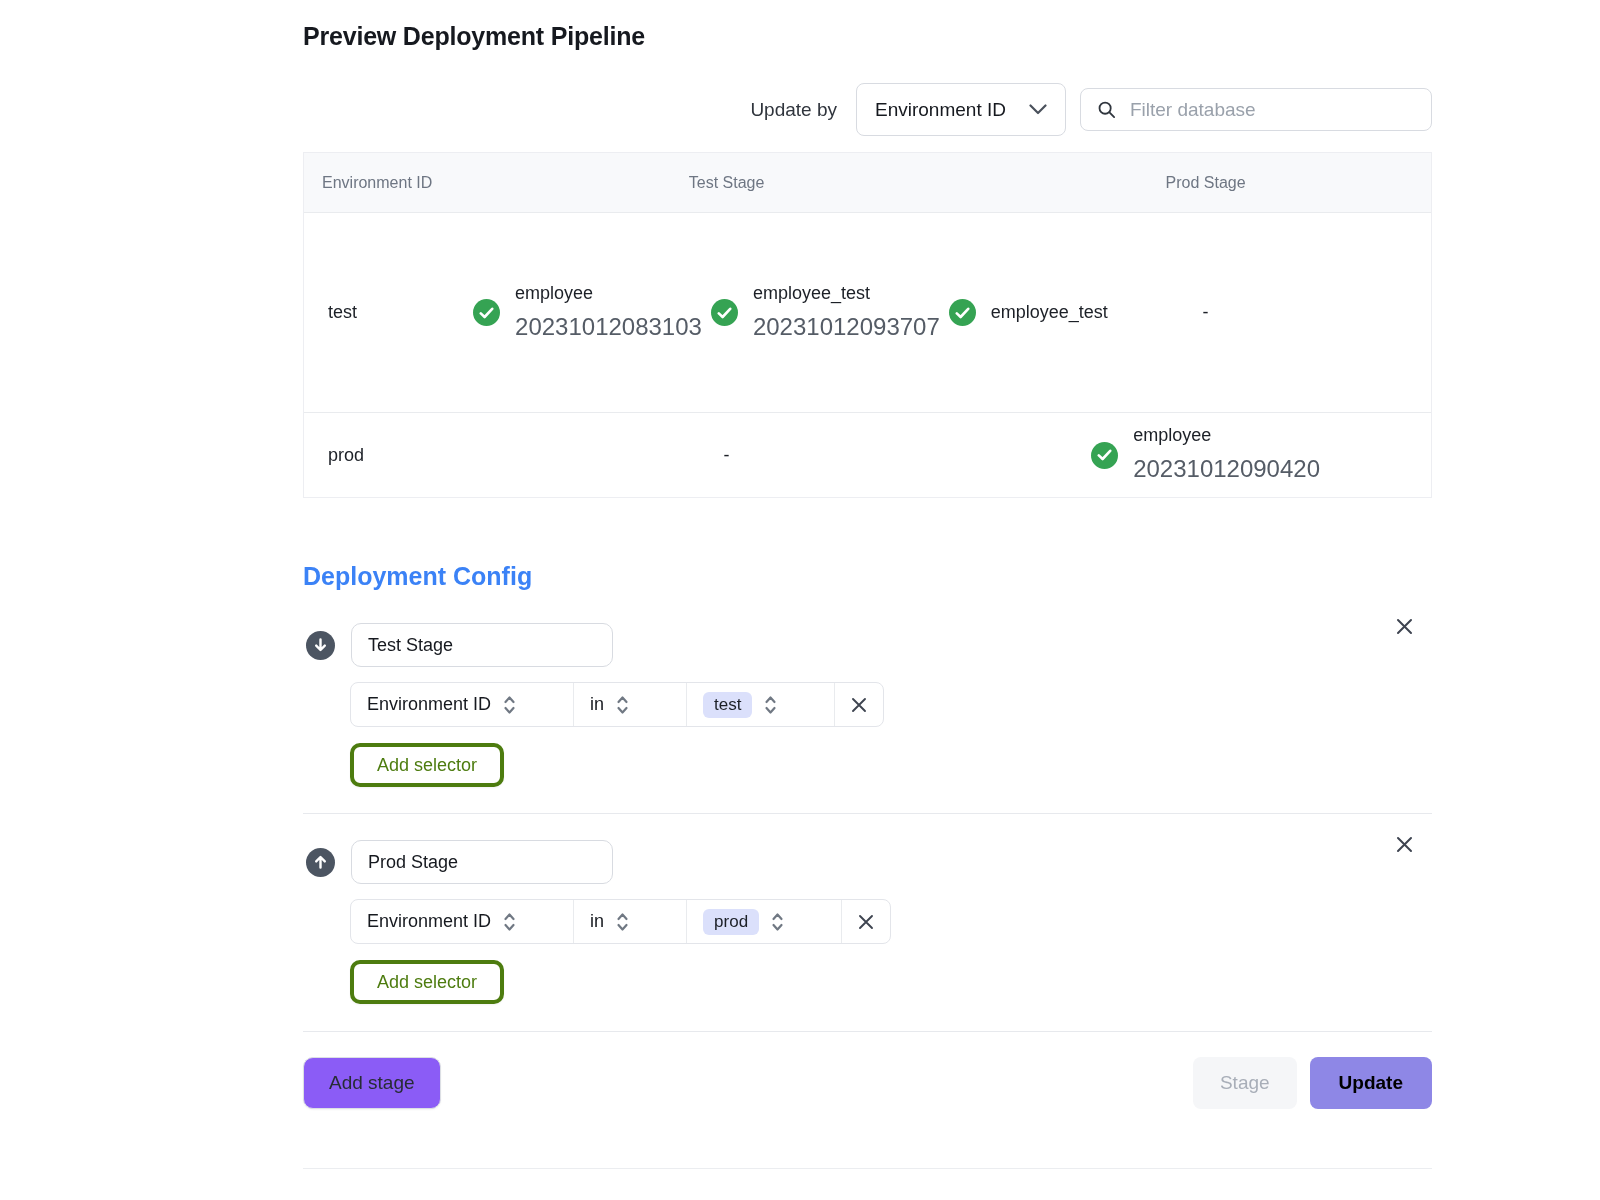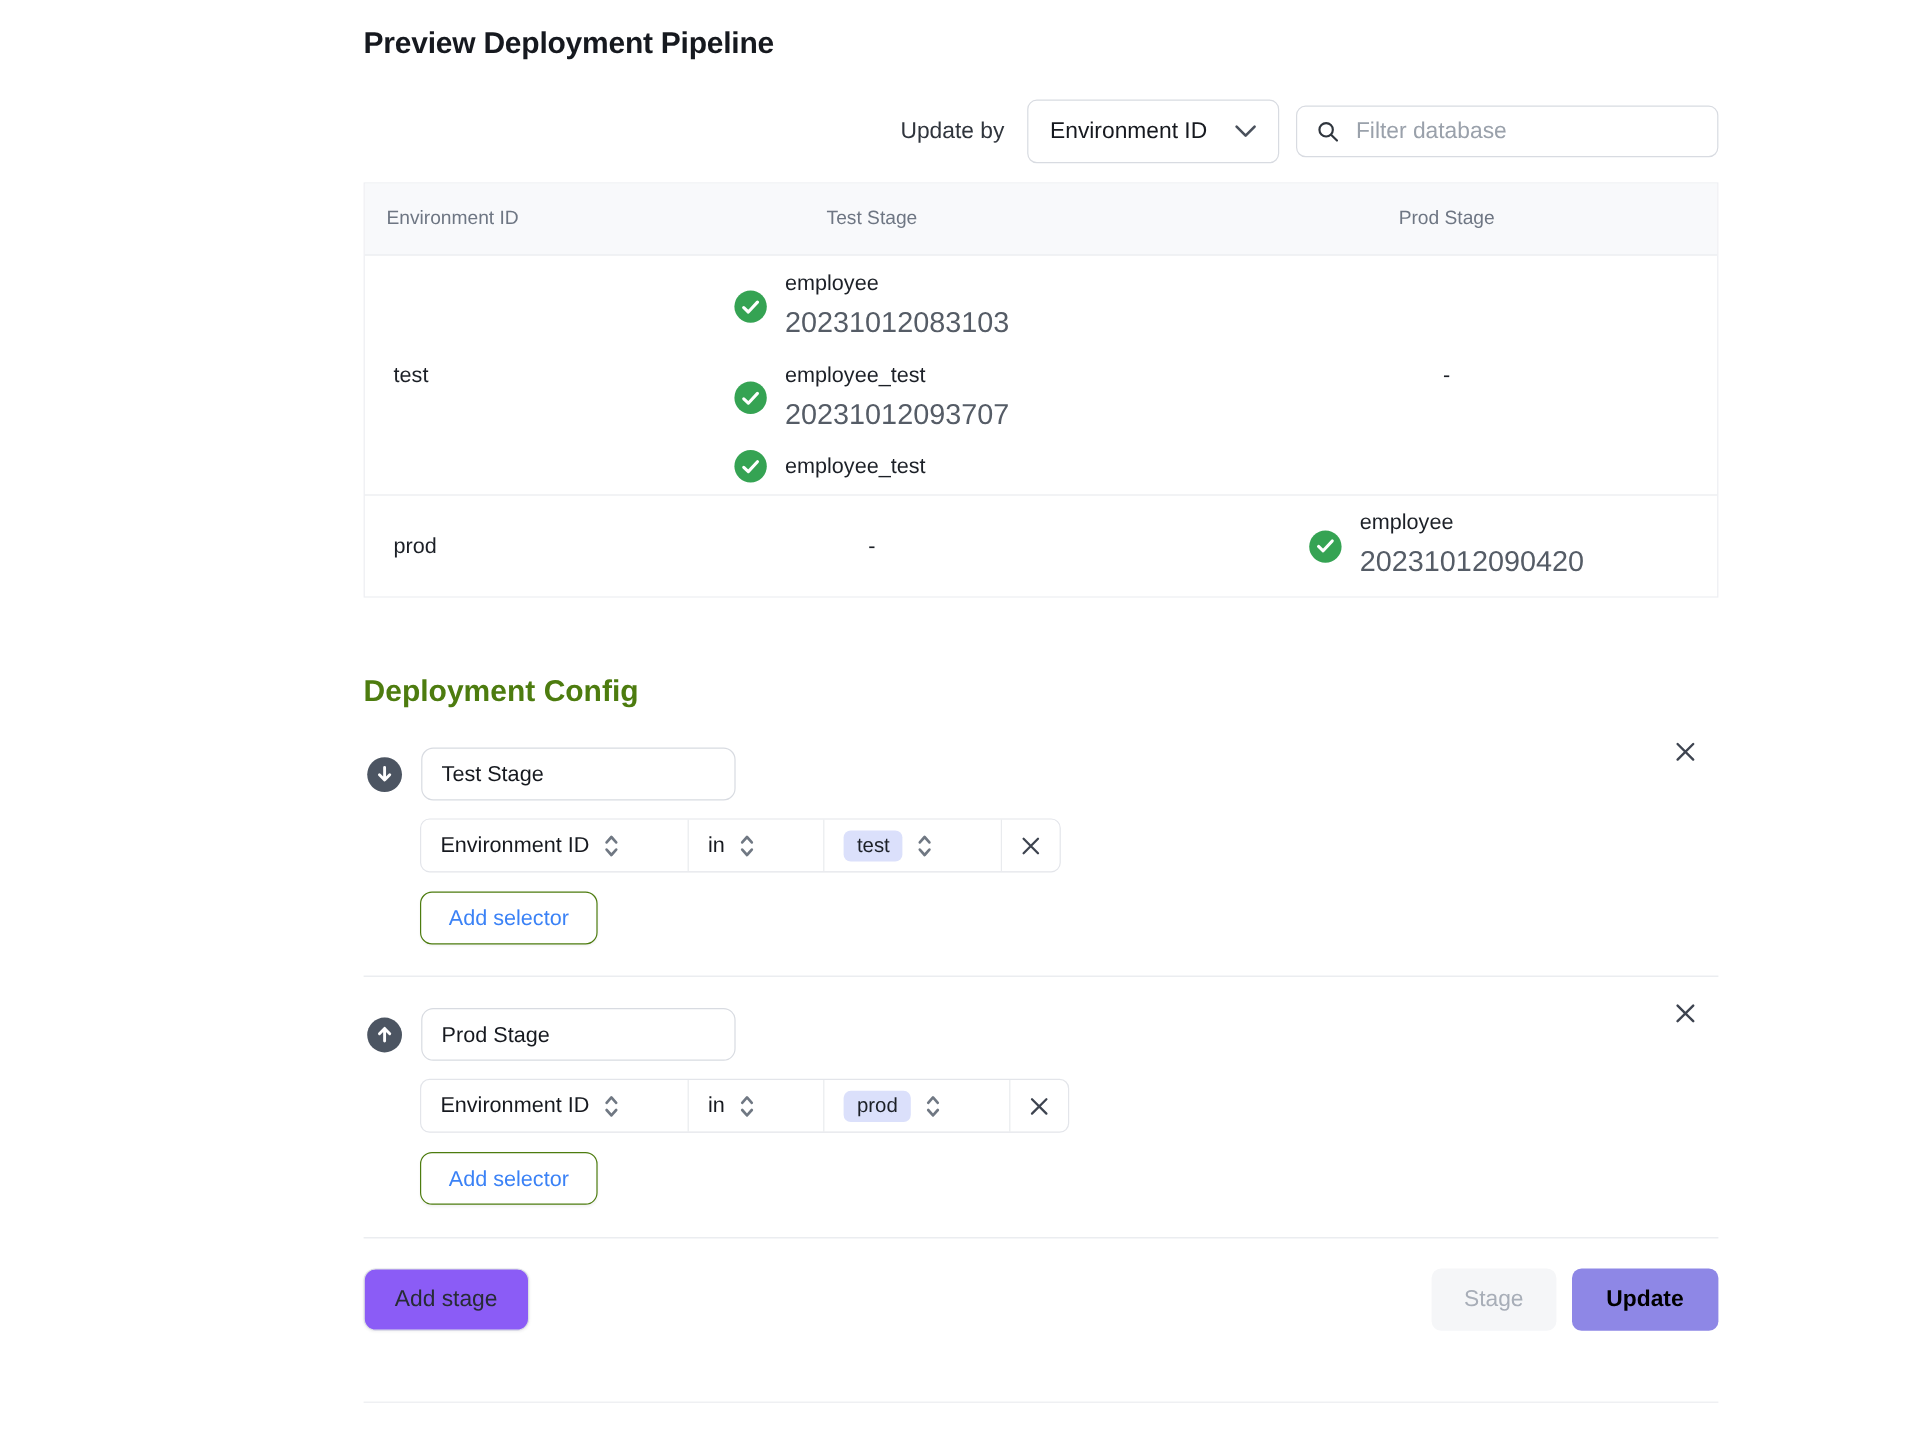--- a/index.html
+++ b/index.html
@@ -29,48 +29,48 @@
   .thead { display: grid; grid-template-columns: 15% 45% 40%; background: #f8f9fb; height: 60px;
     align-items: center; font-size: 16px; color: #6e7683; border-bottom: 1px solid #e9ebee; }
   .th { text-align: center; }
   .th.first { text-align: left; padding-left: 18px; }
   .trow { display: grid; grid-template-columns: 15% 45% 40%; align-items: center; }
   .trow.r2 { border-top: 1px solid #e9ebee; }
   .trow.r1 { height: 199px; }
   .trow.r2 { height: 85px; }
   .env-cell { padding-left: 24px; font-size: 18px; color: #1c2027; }
   .cell-center { text-align: center; font-size: 18px; color: #1c2027; }
-  .entries { width: fit-content; margin: 0 auto; display: flex; flex-direction: column; gap: 9px; }
+  .entries { width: fit-content; margin: 0 auto; display: flex; flex-direction: row; gap: 9px; }
   .entry { display: flex; align-items: center; gap: 15px; }
   .check { width: 27px; height: 27px; border-radius: 50%; background: var(--success, #35a353);
     display: flex; align-items: center; justify-content: center; flex: none; }
   .db-name { font-size: 18px; color: #1c2027; line-height: 1.6; text-align: left; }
   .db-version { font-size: 24px; color: #555c66; line-height: 1.6; text-align: left; }
 
   
-  .section-title { margin-top: 64px; font-size: 25px; font-weight: 700; color: #4d7c0f; }
+  .section-title { margin-top: 64px; font-size: 25px; font-weight: 700; color: #3b82f6; }
   .stage { position: relative; margin-top: 32px; }
   .stage-row { display: flex; align-items: center; gap: 16px; }
   .dir-circle { width: 29px; height: 29px; border-radius: 50%; background: #4c5562;
     display: flex; align-items: center; justify-content: center; margin-left: 3px; flex: none; cursor: pointer; }
   .stage-input { width: 262px; height: 44px; border: 1px solid #d8dbe1; border-radius: 10px;
     padding: 0 16px; font-size: 18px; color: #16191f; font-family: inherit; outline: none; background: #fff; }
   .stage-close { position: absolute; right: 18px; top: -6px; cursor: pointer; line-height: 0; }
 
   .selector-group { margin-left: 47px; margin-top: 15px; width: fit-content; display: flex;
     align-items: stretch; height: 45px; border: 1px solid #e3e5ea; border-radius: 8px; background: #fff; }
   .seg { display: flex; align-items: center; gap: 11px; padding: 0 16px; cursor: pointer; }
   .seg + .seg { border-left: 1px solid #e9ebee; margin-left: 40px; }
   .seg-label { font-size: 18px; color: #16191f; }
   .tag { background: var(--tagbg, #dbe0fb); border-radius: 6px; padding: 3px 11px; font-size: 17px; color: #1c2027; }
   .seg.remove { padding: 0 15px; }
 
   .btn { font-family: inherit; cursor: pointer; }
   .add-selector { margin-left: 47px; margin-top: 16px; height: 44px; padding: 0 23px;
-    border: 1px solid #4d7c0f; border-radius: 10px; background: #fff; font-size: 18px; color: #3b82f6;
+    border: 4px solid #4d7c0f; border-radius: 10px; background: #fff; font-size: 18px; color: #4d7c0f;
     box-shadow: 0 1px 2px rgba(16,24,40,0.05); }
 
   .divider { border: none; border-top: 1px solid #e7e9ed; margin: 26px 0 0 0; }
   .divider.second { margin-top: 27px; }
   .divider.bottom { margin-top: 59px; border-top-color: #ebedf0; }
 
   .footer { margin-top: 25px; display: flex; align-items: center; }
   .add-stage { height: 52px; padding: 0 25px; border: 1px solid #dcdfe4; border-radius: 10px;
     background: #8b5cf6; font-size: 19px; color: #272c35; box-shadow: 0 1px 2px rgba(16,24,40,0.05); margin-right: auto; }
   .revert { height: 52px; padding: 0 27px; border: none; border-radius: 8px;

